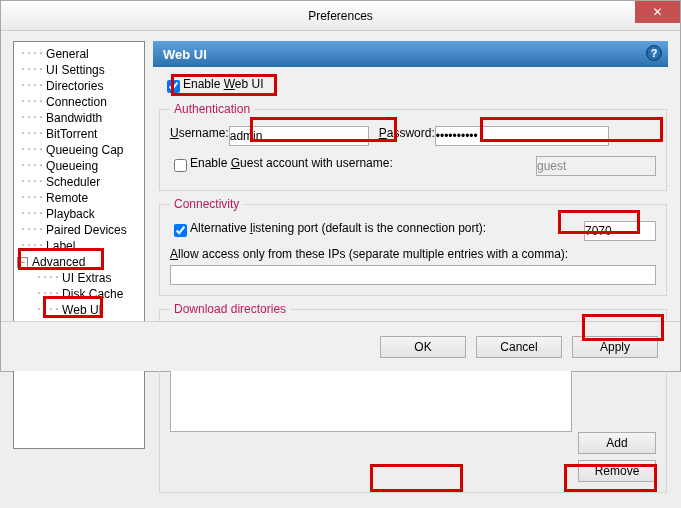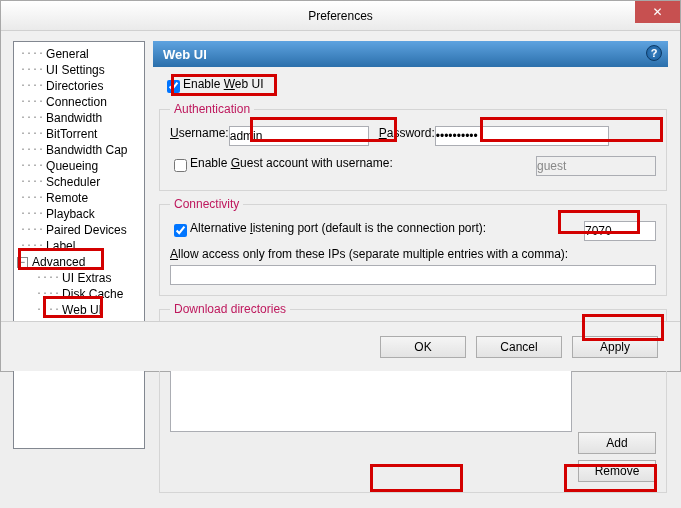--- a/index.html
+++ b/index.html
@@ -172,21 +172,21 @@
       <div class="tree-item">
           <span class="dots">····</span>
           <span>Bandwidth</span>
         </div>
       <div class="tree-item">
           <span class="dots">····</span>
           <span>BitTorrent</span>
         </div>
       <div class="tree-item">
           <span class="dots">····</span>
-          <span>Bandwidth Cap</span>
+          <span>Queueing Cap</span>
         </div>
       <div class="tree-item">
           <span class="dots">····</span>
           <span>Queueing</span>
         </div>
       <div class="tree-item">
           <span class="dots">····</span>
           <span>Scheduler</span>
         </div>
       <div class="tree-item">

